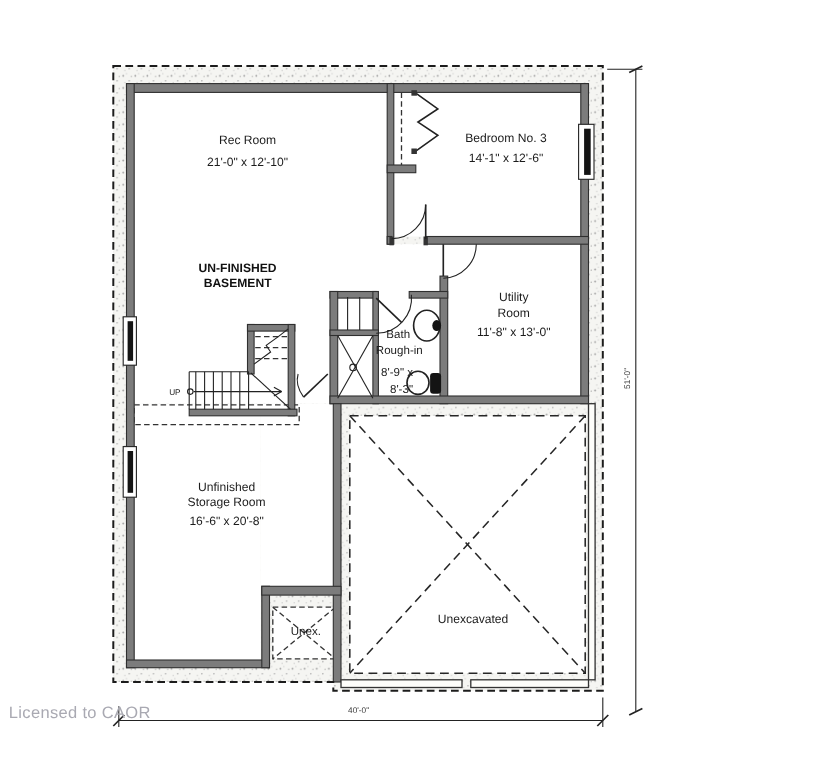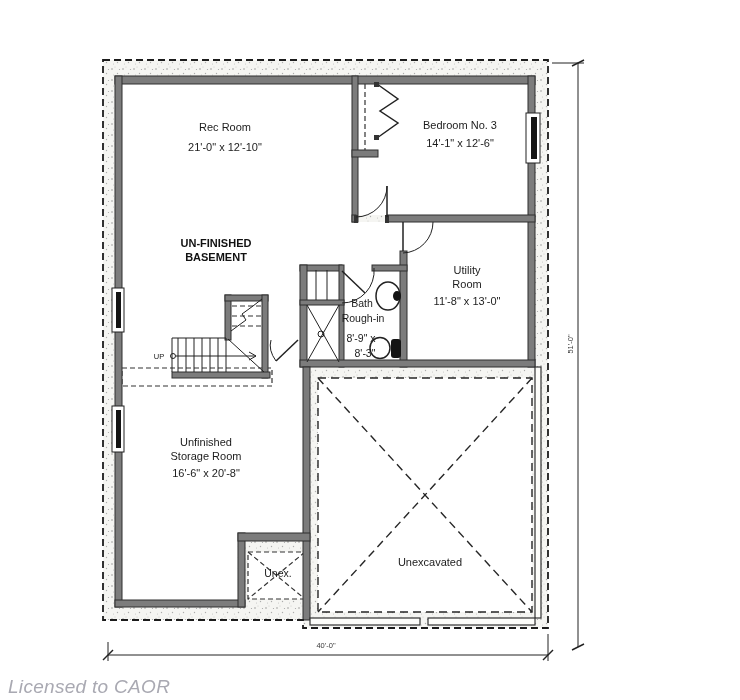--- a/index.html
+++ b/index.html
@@ -15,21 +15,21 @@
   .dashS{fill:none;stroke:#333;stroke-width:1.2;stroke-dasharray:5 3;}
   .ln{fill:none;stroke:#222;stroke-width:1;}
   .ln15{fill:none;stroke:#222;stroke-width:1.5;}
   .white{fill:#ffffff;}
   .fix{fill:#ffffff;stroke:#222;stroke-width:1.5;}
   .lbl{font:11px "Liberation Sans",sans-serif;fill:#1c1c1c;text-anchor:middle;}
   .lblb{font:bold 11px "Liberation Sans",sans-serif;fill:#111;text-anchor:middle;}
   .lbls{font:10.5px "Liberation Sans",sans-serif;fill:#1c1c1c;text-anchor:middle;}
   .dim{font:7.5px "Liberation Sans",sans-serif;fill:#3a3a3a;text-anchor:middle;}
   .up{font:7.5px "Liberation Sans",sans-serif;fill:#222;text-anchor:middle;}
-  .footer{position:absolute;left:8px;top:676px;font-size:19px;letter-spacing:.3px;font-style:italic;}
+  .footer{position:absolute;left:8px;top:640px;font-size:15px;letter-spacing:.3px;}
 </style>
 </head>
 <body>
 
 <div class="page">
 <svg width="740" height="700" viewBox="0 0 740 700">
   <defs>
     <pattern id="spk" width="11" height="11" patternUnits="userSpaceOnUse">
       <rect width="11" height="11" fill="#f5f5f2"></rect>
       <circle cx="2" cy="3" r="0.8" fill="#9b9b9b"></circle>

